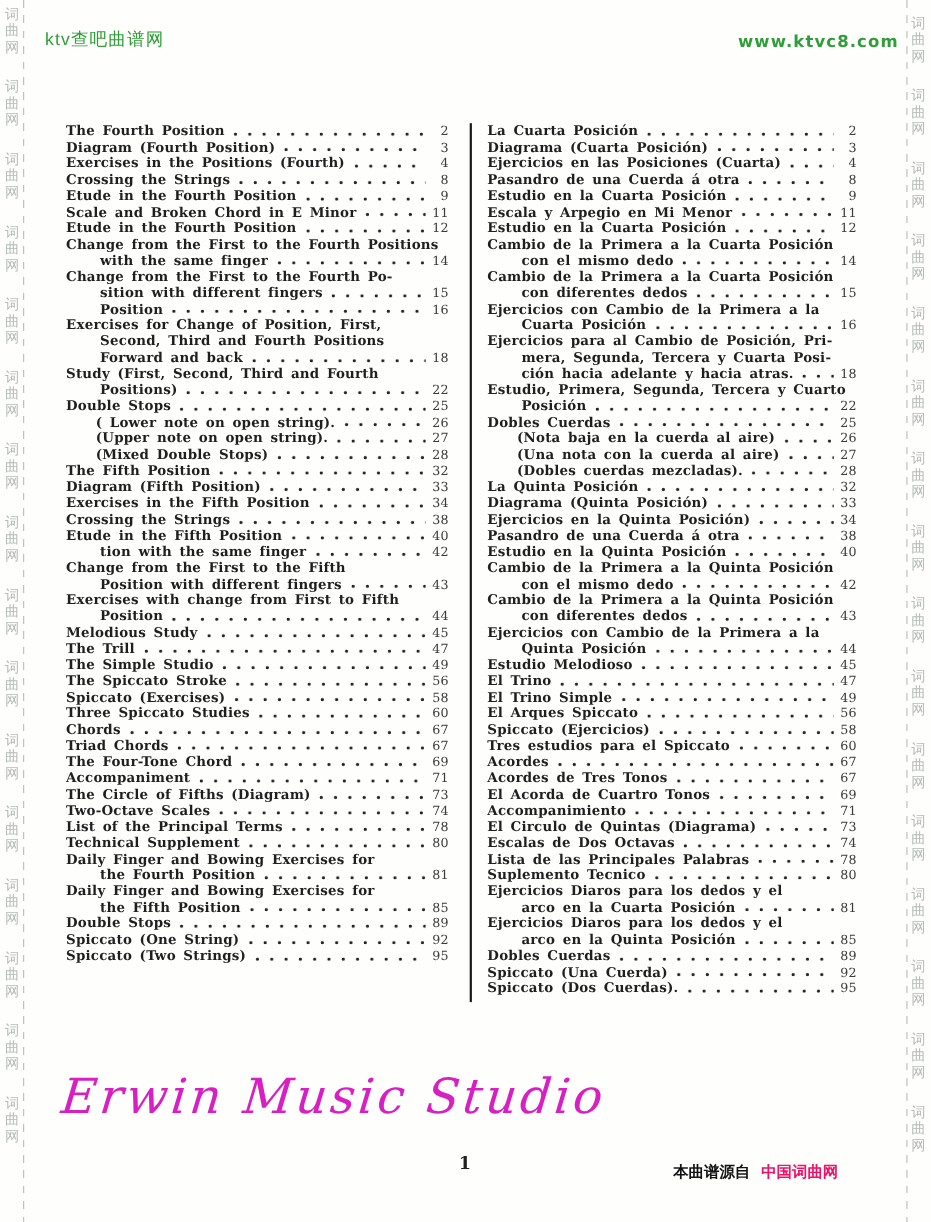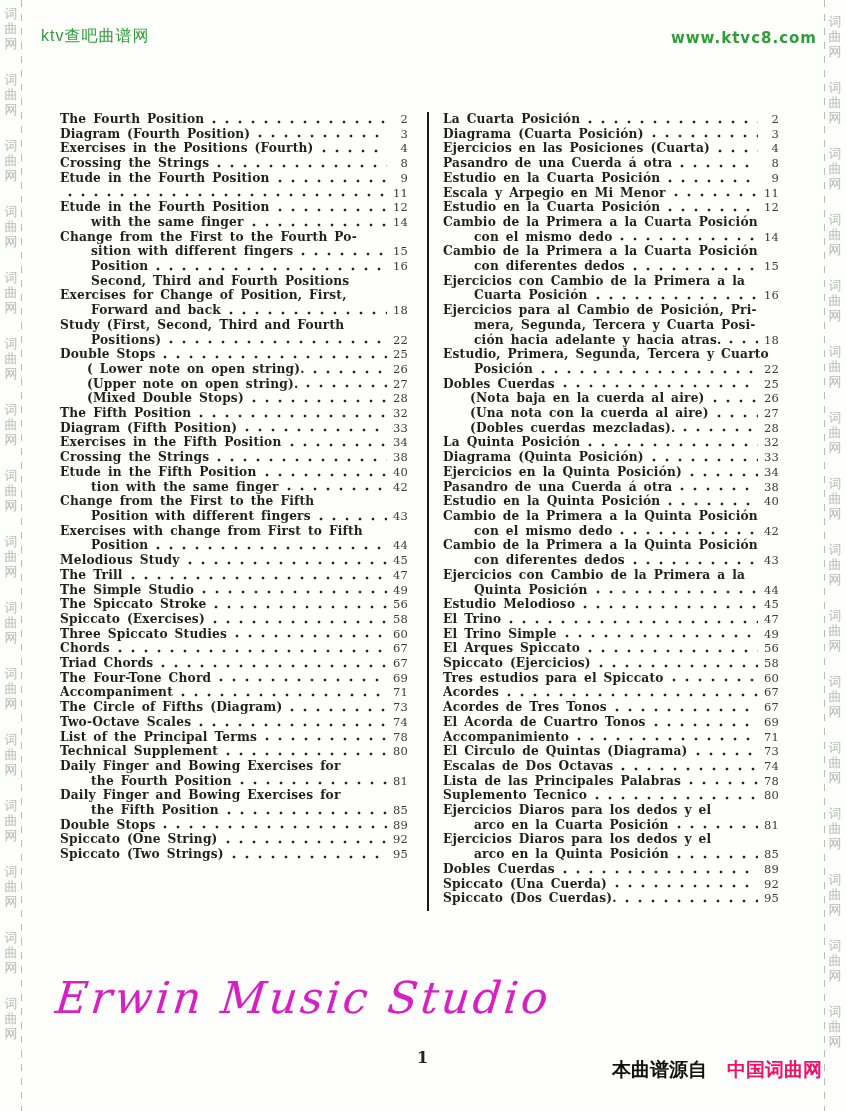--- a/index.html
+++ b/index.html
@@ -43,22 +43,22 @@
         background-image:radial-gradient(circle at 2px 2px,#222 1.15px,transparent 1.7px);
         background-size:13px 4px;background-repeat:repeat-x;}
   .pg{flex:0 0 auto;font-weight:normal;font-size:11.5px;color:#3a3a3a;min-width:17px;
       text-align:right;}
 
   
   .studio{position:absolute;left:56px;top:972px;font-size:44px;font-style:italic;
           color:var(--pink,#d81fc4);letter-spacing:3px;transform:skewX(-6deg);
           font-family:"DejaVu Serif", serif;}
   .pageno{position:absolute;left:417px;top:1048px;font-size:16px;font-weight:bold;color:#222;}
-  .source{position:absolute;left:612px;top:1057px;display:flex;gap:20px;font-weight:bold;
-          font-size:19px;font-family:"DejaVu Sans", sans-serif;color:#111;}
+  .source{position:absolute;left:612px;top:1057px;display:flex;gap:10px;font-weight:bold;
+          font-size:14px;font-family:"DejaVu Sans", sans-serif;color:#111;}
   .source .site{color:var(--red,#ee1166);}
 </style>
 </head>
 <body>
 
 <div class="page">
   <div class="dash dash-left"></div>
   <div class="dash dash-right"></div>
   <div class="edge edge-left" id="edgeL">
       <div class="wm-group">
@@ -260,32 +260,36 @@
         </div>
         <div class="entry">
           <div class="line">
             <span class="txt">Etude in the Fourth Position</span>
             <span class="leader"></span>
             <span class="pg">9</span>
           </div>
         </div>
         <div class="entry">
           <div class="line">
+            <span class="txt">Scale and Broken Chord in E Minor</span>
             <span class="leader"></span>
             <span class="pg">11</span>
           </div>
         </div>
         <div class="entry">
           <div class="line">
             <span class="txt">Etude in the Fourth Position</span>
             <span class="leader"></span>
             <span class="pg">12</span>
           </div>
         </div>
         <div class="entry">
+          <div class="line">
+            <span class="txt">Change from the First to the Fourth Positions</span>
+          </div>
           <div class="line cont">
             <span class="txt">with the same finger</span>
             <span class="leader"></span>
             <span class="pg">14</span>
           </div>
         </div>
         <div class="entry">
           <div class="line">
             <span class="txt">Change from the First to the Fourth Po-</span>
           </div>
@@ -296,25 +300,25 @@
           </div>
         </div>
         <div class="entry">
           <div class="line cont">
             <span class="txt">Position</span>
             <span class="leader"></span>
             <span class="pg">16</span>
           </div>
         </div>
         <div class="entry">
+          <div class="line">
+            <span class="txt">Exercises for Change of Position, First,</span>
+          </div>
           <div class="line cont">
             <span class="txt">Second, Third and Fourth Positions</span>
-          </div>
-          <div class="line">
-            <span class="txt">Exercises for Change of Position, First,</span>
           </div>
           <div class="line cont">
             <span class="txt">Forward and back</span>
             <span class="leader"></span>
             <span class="pg">18</span>
           </div>
         </div>
         <div class="entry">
           <div class="line">
             <span class="txt">Study (First, Second, Third and Fourth</span>

